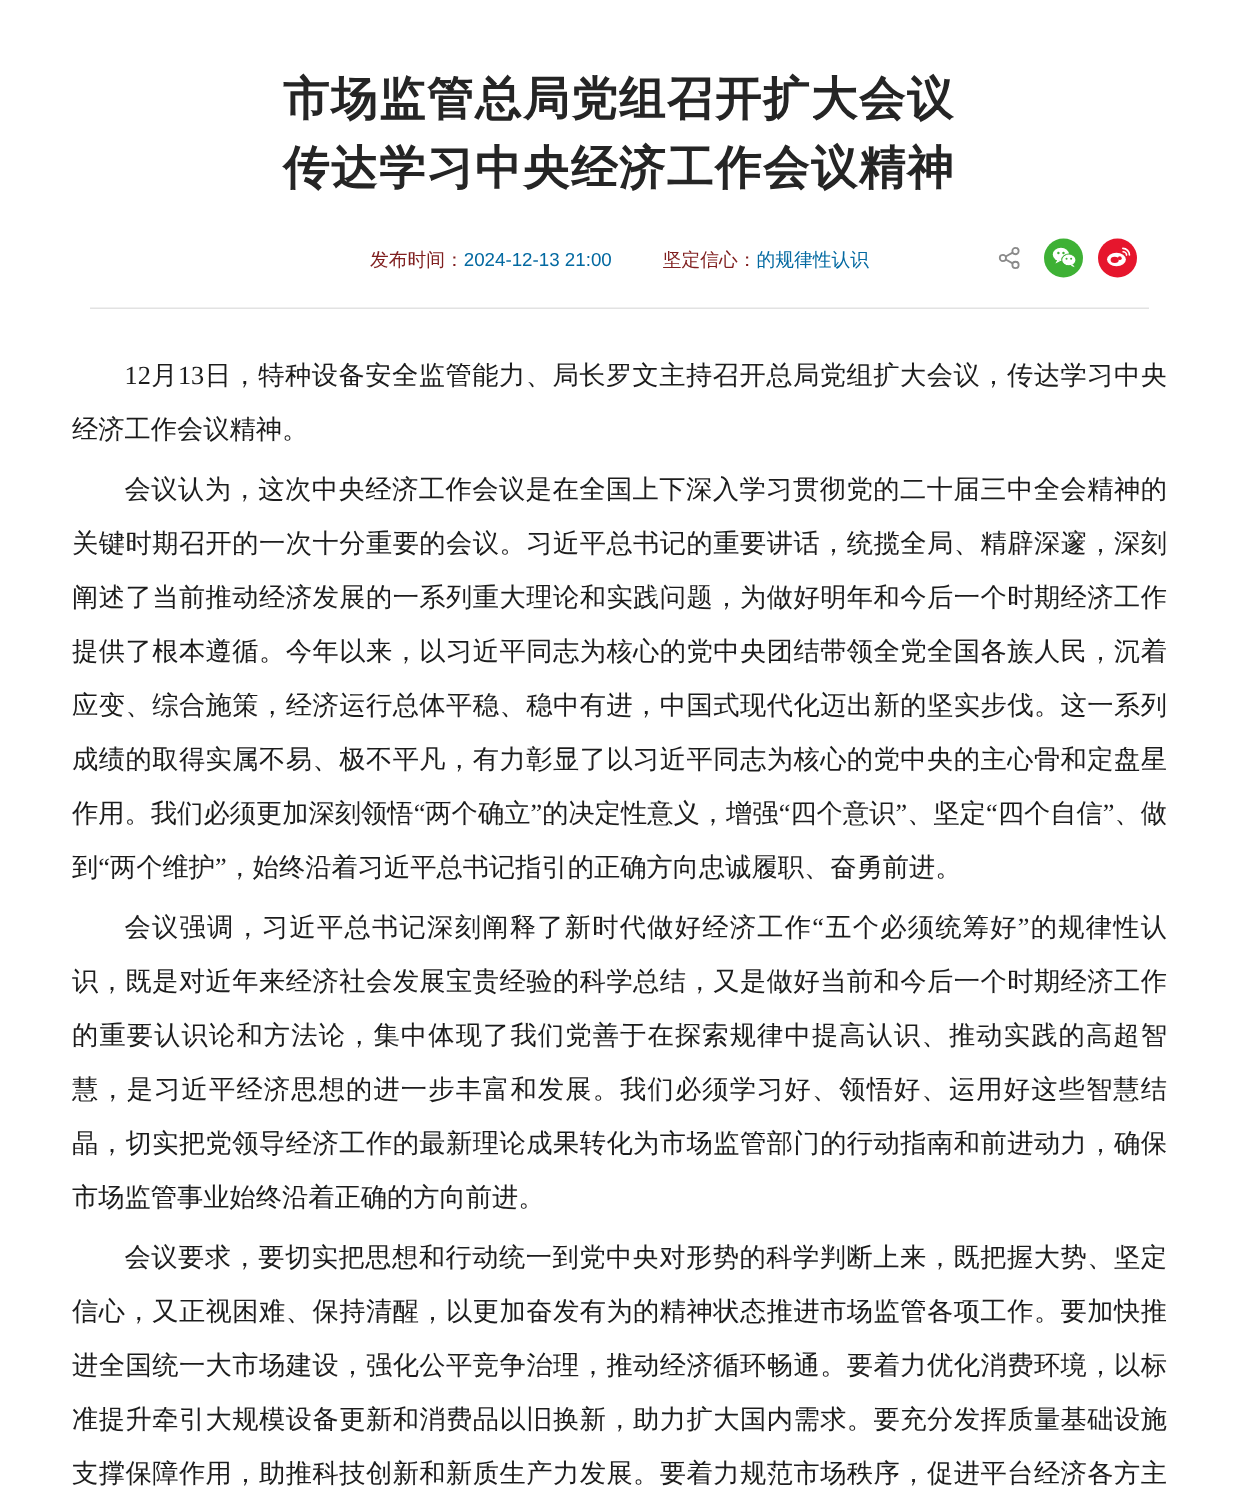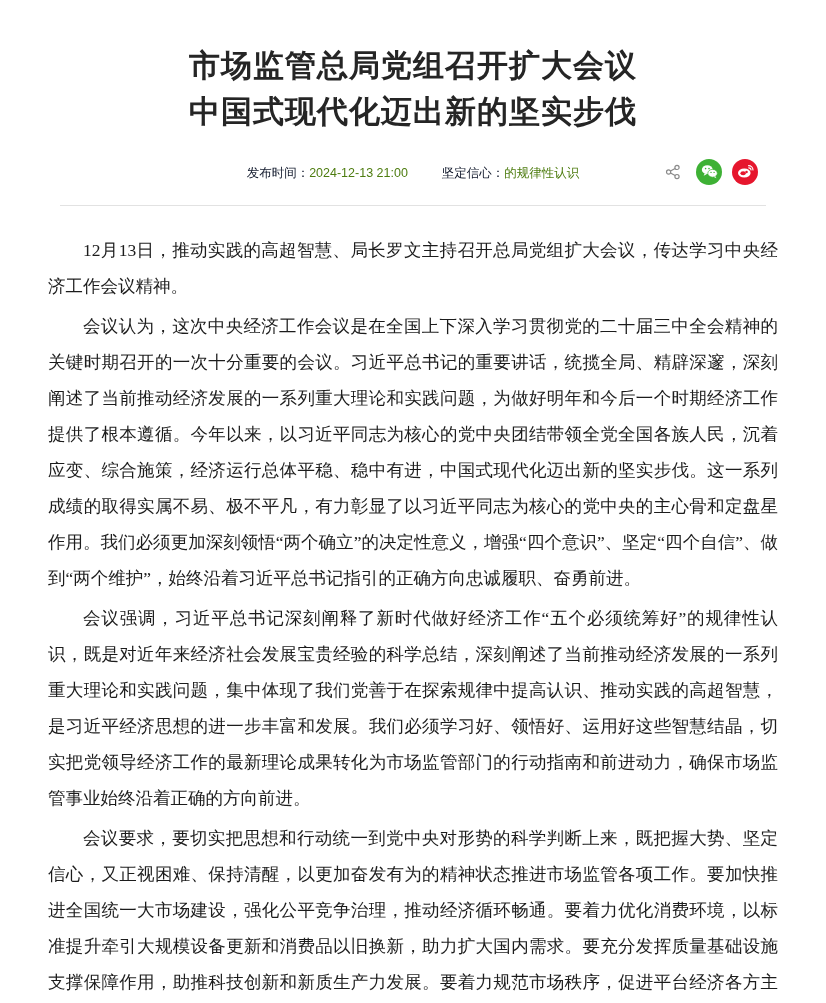--- a/index.html
+++ b/index.html
@@ -47,24 +47,24 @@
   }
   .meta-group {
     display: flex;
     align-items: center;
     gap: 34px;
   }
   .meta-item {
     white-space: nowrap;
   }
   .meta-item .label {
-    color: #0f172a;
+    color: #7f1d1d;
   }
   .meta-item .value {
-    color: #4d7c0f;
+    color: #0369a1;
   }
   .share-group {
     position: absolute;
     right: 8px;
     top: 2px;
     display: flex;
     align-items: center;
     gap: 10px;
   }
   .share-icon {
@@ -107,21 +107,21 @@
   }
 </style>
 </head>
 <body>
 
 <div class="page">
 
   <div class="header">
     <h1 class="title">
       <span class="line">市场监管总局党组召开扩大会议</span>
-      <span class="line">中国式现代化迈出新的坚实步伐</span>
+      <span class="line">传达学习中央经济工作会议精神</span>
     </h1>
 
     <div class="meta-bar">
       <div class="meta-group">
         <div class="meta-item">
           <span class="label">发布时间：</span><span class="value">2024-12-13 21:00</span>
         </div>
         <div class="meta-item">
           <span class="label">坚定信心：</span><span class="value">的规律性认识</span>
         </div>
@@ -158,20 +158,20 @@
             <path d="M13.8 4.2c1.5 0 2.7 1.2 2.7 2.6" fill="none" stroke="#ffffff" stroke-width="1.3" stroke-linecap="round"></path>
           </svg>
         </div>
       </div>
     </div>
 
     <hr class="divider">
   </div>
 
   <div class="content">
-    <p>12月13日，推动实践的高超智慧、局长罗文主持召开总局党组扩大会议，传达学习中央经济工作会议精神。</p>
+    <p>12月13日，特种设备安全监管能力、局长罗文主持召开总局党组扩大会议，传达学习中央经济工作会议精神。</p>
     <p>会议认为，这次中央经济工作会议是在全国上下深入学习贯彻党的二十届三中全会精神的关键时期召开的一次十分重要的会议。习近平总书记的重要讲话，统揽全局、精辟深邃，深刻阐述了当前推动经济发展的一系列重大理论和实践问题，为做好明年和今后一个时期经济工作提供了根本遵循。今年以来，以习近平同志为核心的党中央团结带领全党全国各族人民，沉着应变、综合施策，经济运行总体平稳、稳中有进，中国式现代化迈出新的坚实步伐。这一系列成绩的取得实属不易、极不平凡，有力彰显了以习近平同志为核心的党中央的主心骨和定盘星作用。我们必须更加深刻领悟“两个确立”的决定性意义，增强“四个意识”、坚定“四个自信”、做到“两个维护”，始终沿着习近平总书记指引的正确方向忠诚履职、奋勇前进。</p>
-    <p>会议强调，习近平总书记深刻阐释了新时代做好经济工作“五个必须统筹好”的规律性认识，既是对近年来经济社会发展宝贵经验的科学总结，深刻阐述了当前推动经济发展的一系列重大理论和实践问题，集中体现了我们党善于在探索规律中提高认识、推动实践的高超智慧，是习近平经济思想的进一步丰富和发展。我们必须学习好、领悟好、运用好这些智慧结晶，切实把党领导经济工作的最新理论成果转化为市场监管部门的行动指南和前进动力，确保市场监管事业始终沿着正确的方向前进。</p>
+    <p>会议强调，习近平总书记深刻阐释了新时代做好经济工作“五个必须统筹好”的规律性认识，既是对近年来经济社会发展宝贵经验的科学总结，又是做好当前和今后一个时期经济工作的重要认识论和方法论，集中体现了我们党善于在探索规律中提高认识、推动实践的高超智慧，是习近平经济思想的进一步丰富和发展。我们必须学习好、领悟好、运用好这些智慧结晶，切实把党领导经济工作的最新理论成果转化为市场监管部门的行动指南和前进动力，确保市场监管事业始终沿着正确的方向前进。</p>
     <p>会议要求，要切实把思想和行动统一到党中央对形势的科学判断上来，既把握大势、坚定信心，又正视困难、保持清醒，以更加奋发有为的精神状态推进市场监管各项工作。要加快推进全国统一大市场建设，强化公平竞争治理，推动经济循环畅通。要着力优化消费环境，以标准提升牵引大规模设备更新和消费品以旧换新，助力扩大国内需求。要充分发挥质量基础设施支撑保障作用，助推科技创新和新质生产力发展。要着力规范市场秩序，促进平台经济各方主体互利共赢。要不断优化市场监管方式和手段，提升监管效能，稳定市场预期。要切实提高食品、药品、工业产品、特种设备安全监管能力，及时防范化解重大风险隐患。要完善落实党中央决策部署的工作机制，强化全面从严治党政治责任。要做好岁末年初市场监管领域安全生产、重要民生商品稳价保质等工作。</p>
 
   </div>
 
 </div>
 
 </body></html>

